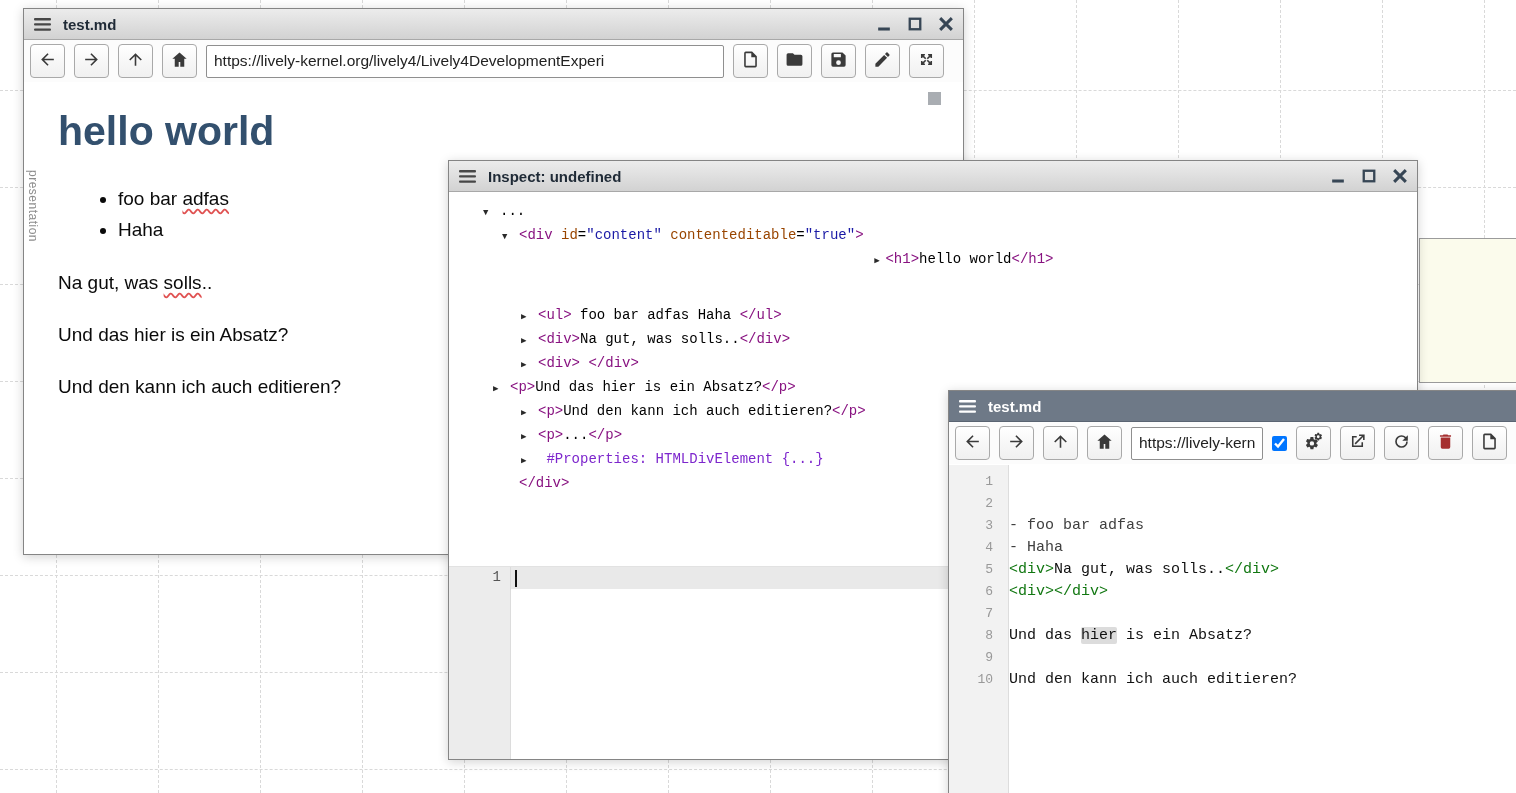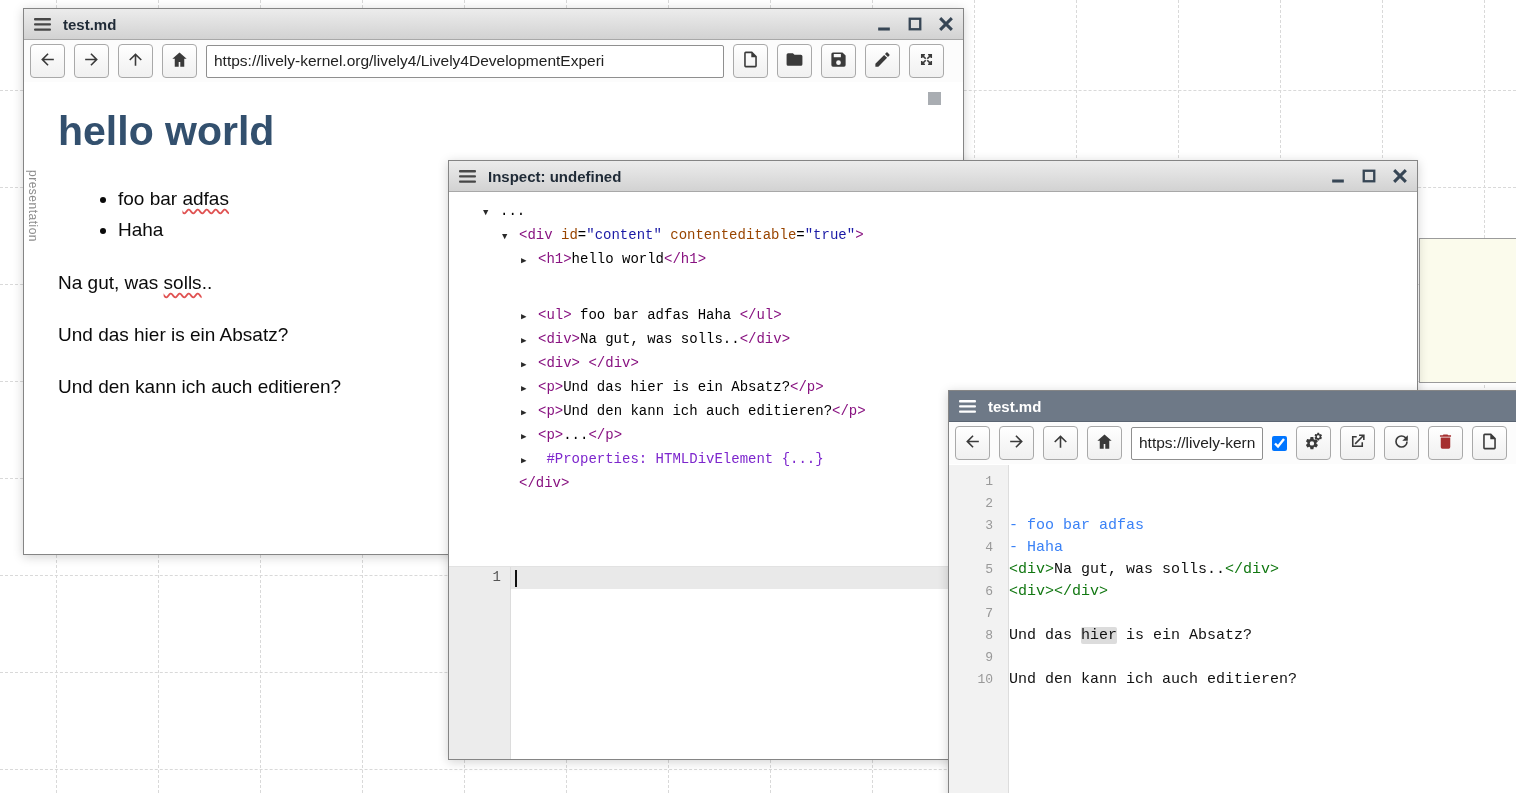--- a/index.html
+++ b/index.html
@@ -63,21 +63,21 @@
   .insp-cursor{position:absolute;left:66px;top:3px;width:2px;height:17px;background:#111;}
 
   
   .src-editor{position:absolute;left:0;right:0;top:74px;bottom:0;background:#fff;font-family:"Liberation Mono","DejaVu Sans Mono",monospace;}
   .src-gutter-bg{position:absolute;left:0;top:0;bottom:0;width:60px;background:#f2f2f2;border-right:1px solid #dddddd;}
   #src-lines{position:absolute;left:0;top:6px;right:0;}
   .src-row{display:flex;align-items:flex-start;min-height:22px;position:relative;}
   .src-num{width:52px;text-align:right;padding-right:8px;color:#999;font-size:13px;line-height:22px;flex:0 0 auto;}
   .src-text{padding-left:8px;white-space:pre;font-size:15px;line-height:22px;color:#111;}
   .tok-md-heading{color:#1d24cf;font-weight:bold;font-size:27px;line-height:38px;}
-  .tok-md-list{color:#3b82f6;}
+  .tok-md-list{color:#404040;}
   .tok-html-tag{color:#117711;}
   .tok-plain{color:#111;}
   .tok-highlight{background:#dcdcdc;border-radius:2px;}
 </style>
 </head>
 <body>
 
 <div id="grid">
     <div class="grid-v" style="left: 56px;"></div>
     <div class="grid-v" style="left: 158px;"></div>
@@ -225,25 +225,25 @@
       <span class="ctl">
           <svg width="14" height="14" viewBox="0 0 12 12">
             <path d="M1 1l10 10M11 1L1 11" stroke="#374655" stroke-width="2.6"></path>
           </svg>
         </span>
     </span>
   </header>
   <div class="tree" id="inspector-tree">
       <div class="tree-line" style="padding-left: 34px;"><span class="arrow">▼</span><span class="sg-txt">...</span></div>
       <div class="tree-line" style="padding-left: 53px;"><span class="arrow">▼</span><span class="sg-tag">&lt;div</span><span class="sg-txt"> </span><span class="sg-attr">id</span><span class="sg-txt">=</span><span class="sg-val">"content"</span><span class="sg-txt"> </span><span class="sg-attr">contenteditable</span><span class="sg-txt">=</span><span class="sg-val">"true"</span><span class="sg-tag">&gt;</span></div>
-      <div class="tree-line" style="padding-left: 72px;"><span class="arrow">▶</span><span class="sg-tag">&lt;h1&gt;</span><span class="sg-txt">hello world</span><span class="sg-tag">&lt;/h1&gt;</span></div>
+      <div class="tree-line" style="padding-left: 56px; text-align: center;"><span class="arrow">▶</span><span class="sg-tag">&lt;h1&gt;</span><span class="sg-txt">hello world</span><span class="sg-tag">&lt;/h1&gt;</span></div>
       <div class="tree-line" style="padding-left: 72px; margin-top: 32px;"><span class="arrow">▶</span><span class="sg-tag">&lt;ul&gt;</span><span class="sg-txt"> foo bar adfas Haha </span><span class="sg-tag">&lt;/ul&gt;</span></div>
       <div class="tree-line" style="padding-left: 72px;"><span class="arrow">▶</span><span class="sg-tag">&lt;div&gt;</span><span class="sg-txt">Na gut, was solls..</span><span class="sg-tag">&lt;/div&gt;</span></div>
       <div class="tree-line" style="padding-left: 72px;"><span class="arrow">▶</span><span class="sg-tag">&lt;div&gt;</span><span class="sg-txt"> </span><span class="sg-tag">&lt;/div&gt;</span></div>
-      <div class="tree-line" style="padding-left: 72px;"><span class="arrow">▶</span><span class="sg-tag">&lt;p&gt;</span><span class="sg-txt">Und das hier is ein Absatz?</span><span class="sg-tag">&lt;/p&gt;</span></div>
+      <div class="tree-line" style="padding-left: 44px;"><span class="arrow">▶</span><span class="sg-tag">&lt;p&gt;</span><span class="sg-txt">Und das hier is ein Absatz?</span><span class="sg-tag">&lt;/p&gt;</span></div>
       <div class="tree-line" style="padding-left: 72px;"><span class="arrow">▶</span><span class="sg-tag">&lt;p&gt;</span><span class="sg-txt">Und den kann ich auch editieren?</span><span class="sg-tag">&lt;/p&gt;</span></div>
       <div class="tree-line" style="padding-left: 72px;"><span class="arrow">▶</span><span class="sg-tag">&lt;p&gt;</span><span class="sg-txt">...</span><span class="sg-tag">&lt;/p&gt;</span></div>
       <div class="tree-line" style="padding-left: 72px;"><span class="arrow">▶</span><span class="sg-prop"> #Properties: HTMLDivElement {...}</span></div>
       <div class="tree-line" style="padding-left: 53px;"><span class="arrow"> </span><span class="sg-tag">&lt;/div&gt;</span></div>
     </div>
   <div class="insp-editor">
     <div class="insp-active"></div>
     <div class="insp-gutter">
       <span class="ln">1</span>
     </div>

